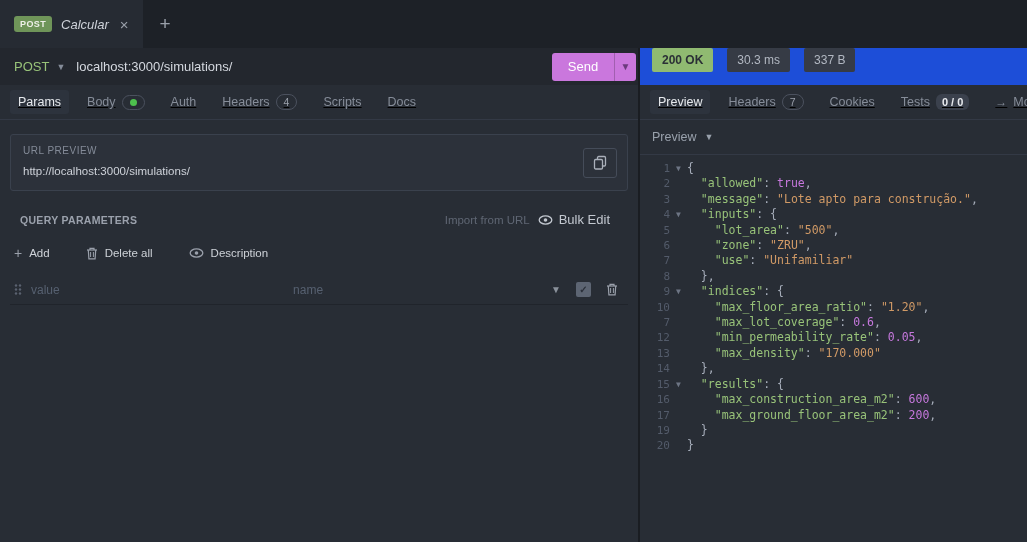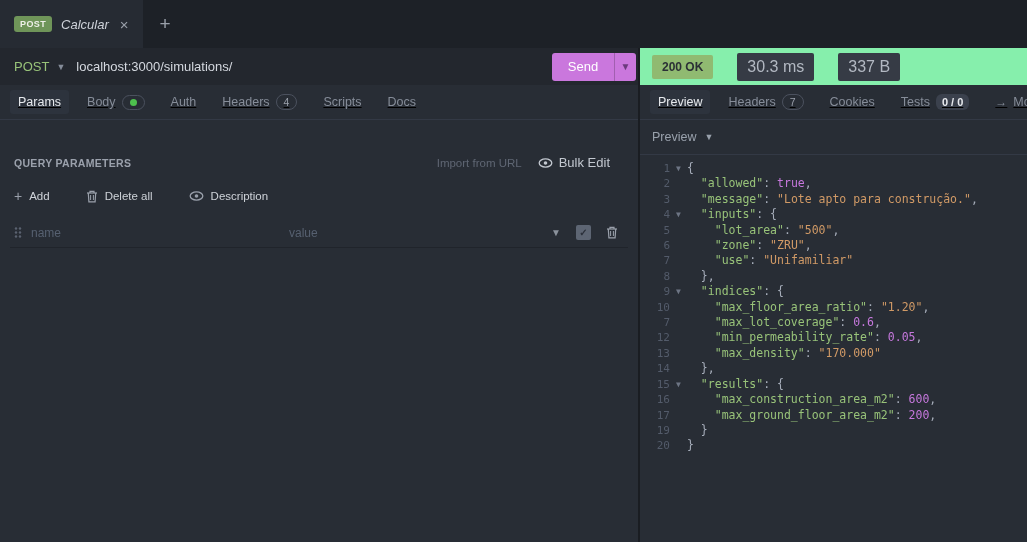--- a/index.html
+++ b/index.html
@@ -24,43 +24,43 @@
   
   .urlrow { height:37px; background:#23272e; display:flex; align-items:center; flex:none; }
   .url-info { flex:1; display:flex; align-items:center; padding-left:14px; }
   .method-label { color:#98c379; font-size:13px; }
   .chev { color:#848c99; font-size:9px; margin-left:7px; }
   .url-text { color:#d4d8df; font-size:13px; margin-left:11px; }
   .send-btn { width:84px; height:28px; border-radius:3px; background:#ca77dd; display:flex; margin-right:2px; overflow:hidden; flex:none; }
   .send-label { flex:1; color:#ffffff; font-size:13px; display:flex; align-items:center; justify-content:center; }
   .send-arrow { width:22px; border-left:1px solid rgba(0,0,0,.20); color:#6b3a7d; font-size:10px; display:flex; align-items:center; justify-content:center; }
 
-  .meta-row { height:37px; background:#86efac; display:flex; align-items:center; gap:24px; padding-left:12px; flex:none; }
+  .meta-row { height:37px; background:#1d4ed8; display:flex; align-items:flex-start; gap:14px; padding-left:12px; flex:none; }
   .badge-status { background:#90ba71; color:#2b3036; font-weight:bold; font-size:12px; padding:5px 10px; border-radius:2px; }
-  .badge-meta { background:#363b45; color:#b2b8c2; font-size:16px; padding:5px 10px; border-radius:2px; }
+  .badge-meta { background:#363b45; color:#b2b8c2; font-size:12px; padding:5px 10px; border-radius:2px; }
 
   
   .tabsrow { height:35px; border-bottom:1px solid #333945; display:flex; align-items:center; padding-left:10px; gap:10px; flex:none; overflow:hidden; white-space:nowrap;text-decoration:underline; }
   .tab { display:flex; align-items:center; gap:6px; padding:5px 8px; border-radius:3px; color:#868d99; font-size:12.5px; white-space:nowrap; cursor:default; }
   .tab.active { background:#2d333d; color:#e6e9ed; }
   .pill { border:1px solid #4b515e; border-radius:9px; font-size:10.5px; color:#9aa0ab; padding:1px 7px; display:flex; align-items:center; justify-content:center; }
   .pill .dot { width:7px; height:7px; border-radius:50%; background:#4ec14e; margin:2px 0; }
   .badge-solid { background:#3b414d; color:#e8eaee; font-weight:bold; font-size:11px; padding:2px 6px; border-radius:6px; }
   .tab-arrow { font-size:12px; }
 
   
   .left-content { flex:1; padding:14px 10px 0 10px; overflow:hidden; }
   .url-preview-box { position:relative; height:57px; border:1px solid #3a414d; background:#2c313a; border-radius:3px; padding:10px 12px; }
   .upb-label { font-size:10px; color:#848b98; letter-spacing:.5px; }
   .upb-value { font-size:11.5px; color:#ced2d9; margin-top:9px; }
   .copy-btn { position:absolute; right:10px; top:50%; transform:translateY(-50%); width:34px; height:30px; border:1px solid #454c59; border-radius:3px; display:flex; align-items:center; justify-content:center; background:transparent; }
 
   .qp-header { margin-top:21px; padding:0 4px; display:flex; align-items:center; justify-content:space-between; }
-  .qp-label { font-size:10.5px; font-weight:bold; color:#9ba1ac; letter-spacing:.3px; }
-  .qp-right { display:flex; align-items:center; gap:16px; padding-right:14px; }
+  .qp-label { font-size:10.5px; font-weight:bold; color:#9ba1ac; letter-spacing:.3px;margin-left:6px; }
+  .qp-right { display:flex; align-items:center; gap:8px; padding-right:14px; }
   .import-url { font-size:11.5px; color:#5f6673; }
   .bulk-edit { font-size:13px; color:#c3c8d0; display:flex; gap:6px; align-items:center; }
 
   .actions-row { margin-top:19px; padding:0 4px; display:flex; align-items:center; gap:36px; }
   .action { display:flex; align-items:center; gap:7px; font-size:11.5px; color:#ced2d8; }
   .plus-glyph { color:#9aa0ab; font-size:14px; line-height:1; }
 
   .param-row { margin-top:15px; height:30px; display:flex; align-items:center; border-bottom:1px solid #20242b; padding:0 4px; }
   .drag-handle { display:flex; margin-right:9px; }
   .param-input { background:transparent; border:none; outline:none; font-size:12px; color:#ccd0d7; font-family:inherit; }
@@ -132,20 +132,30 @@
           </div>
           <div class="tab">
             <span>Scripts</span>
           </div>
           <div class="tab">
             <span>Docs</span>
           </div>
         </div>
 
       <div class="left-content">
+        <div class="url-preview-box">
+          <div class="upb-label">URL PREVIEW</div>
+          <div class="upb-value">http://localhost:3000/simulations/</div>
+          <button class="copy-btn">
+            <svg width="14" height="15" viewBox="0 0 14 15">
+              <rect x="4.5" y="1.5" width="8" height="9.5" rx="1.2" fill="none" stroke="#aab0ba" stroke-width="1.3"></rect>
+              <rect x="1.5" y="4.5" width="8" height="9.5" rx="1.2" fill="#2c313a" stroke="#aab0ba" stroke-width="1.3"></rect>
+            </svg>
+          </button>
+        </div>
 
         <div class="qp-header">
           <span class="qp-label">QUERY PARAMETERS</span>
           <span class="qp-right">
             <span class="import-url">Import from URL</span>
             <span class="bulk-edit">
               <svg width="15" height="10" viewBox="0 0 15 10">
                 <ellipse cx="7.5" cy="5" rx="6.3" ry="4.1" fill="none" stroke="#c3c8d0" stroke-width="1.3"></ellipse>
                 <circle cx="7.5" cy="5" r="1.8" fill="#c3c8d0"></circle>
               </svg>
@@ -181,22 +191,22 @@
           <span class="drag-handle">
             <svg width="8" height="13" viewBox="0 0 8 13">
               <circle cx="2" cy="2.5" r="1.2" fill="#5a6270"></circle>
                 <circle cx="6" cy="2.5" r="1.2" fill="#5a6270"></circle>
               <circle cx="2" cy="6.5" r="1.2" fill="#5a6270"></circle>
                 <circle cx="6" cy="6.5" r="1.2" fill="#5a6270"></circle>
               <circle cx="2" cy="10.5" r="1.2" fill="#5a6270"></circle>
                 <circle cx="6" cy="10.5" r="1.2" fill="#5a6270"></circle>
             </svg>
           </span>
+          <input class="param-input value-input" value="" placeholder="value" style="">
           <input class="param-input name-input" value="" placeholder="name" style="">
-          <input class="param-input value-input" value="" placeholder="value" style="">
           <span class="row-icons">
             <span class="row-chev">▼</span>
             <span class="checkbox">✓</span>
             <svg width="12" height="13" viewBox="0 0 12 13">
               <path d="M1 3h10" stroke="#9aa0ab" stroke-width="1.2" fill="none"></path>
               <path d="M4 3V1.4h4V3" stroke="#9aa0ab" stroke-width="1.2" fill="none"></path>
               <path d="M2.3 3l.6 8.8h6.2l.6-8.8" stroke="#9aa0ab" stroke-width="1.2" fill="none"></path>
               <path d="M4.6 5v5M7.4 5v5" stroke="#9aa0ab" stroke-width="1" fill="none"></path>
             </svg>
           </span>

